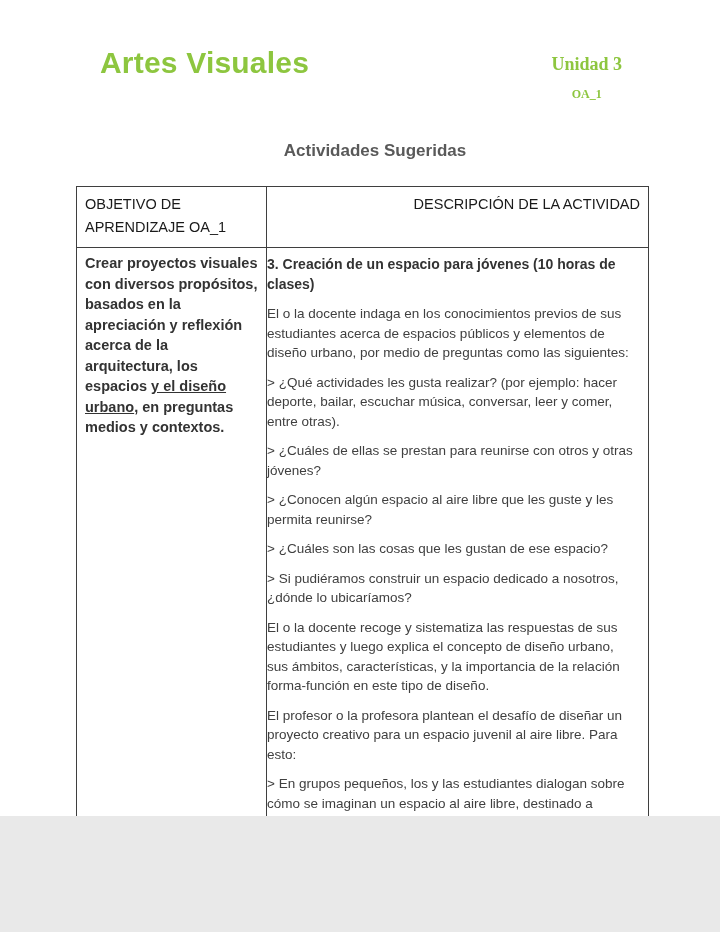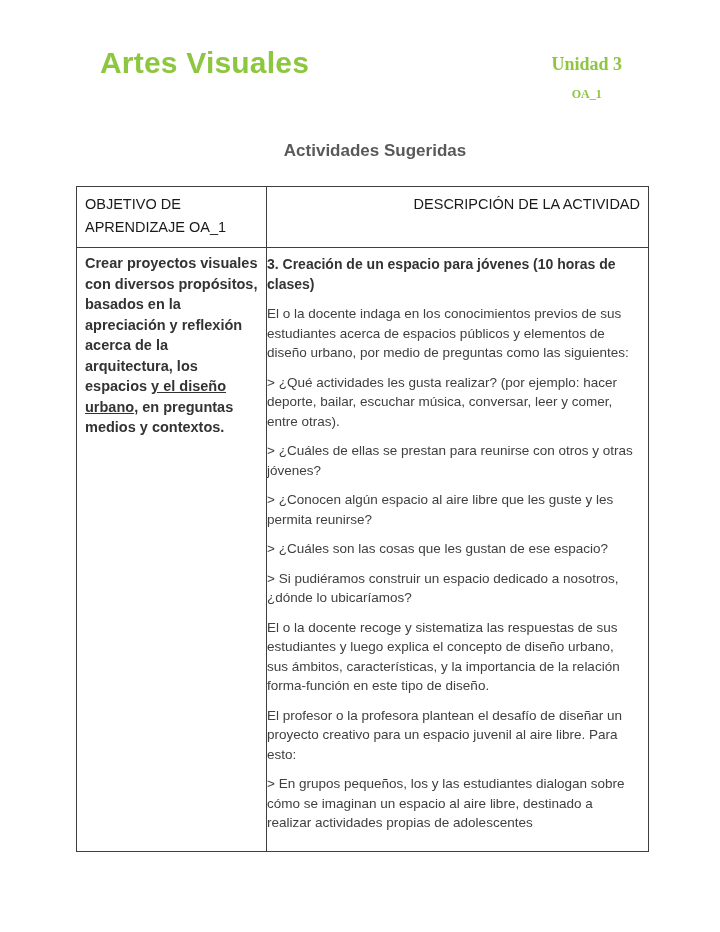--- a/index.html
+++ b/index.html
@@ -2,21 +2,21 @@
 <html lang="es"><head>
 <meta charset="utf-8">
 <style>
   * { margin: 0; padding: 0; box-sizing: border-box; }
   html, body { background: #e9e9e9; }
   body { font-family: "Liberation Sans", "DejaVu Sans", sans-serif; }
 
   .page {
     position: relative;
     width: 720px;
-    height: 932px;
+    height: 816px;
     margin: 0 auto;
     background: #ffffff;
     overflow: hidden;
     color: #404040;
   }
 
   
   .doc-header {
     position: absolute;
     top: 46px;

